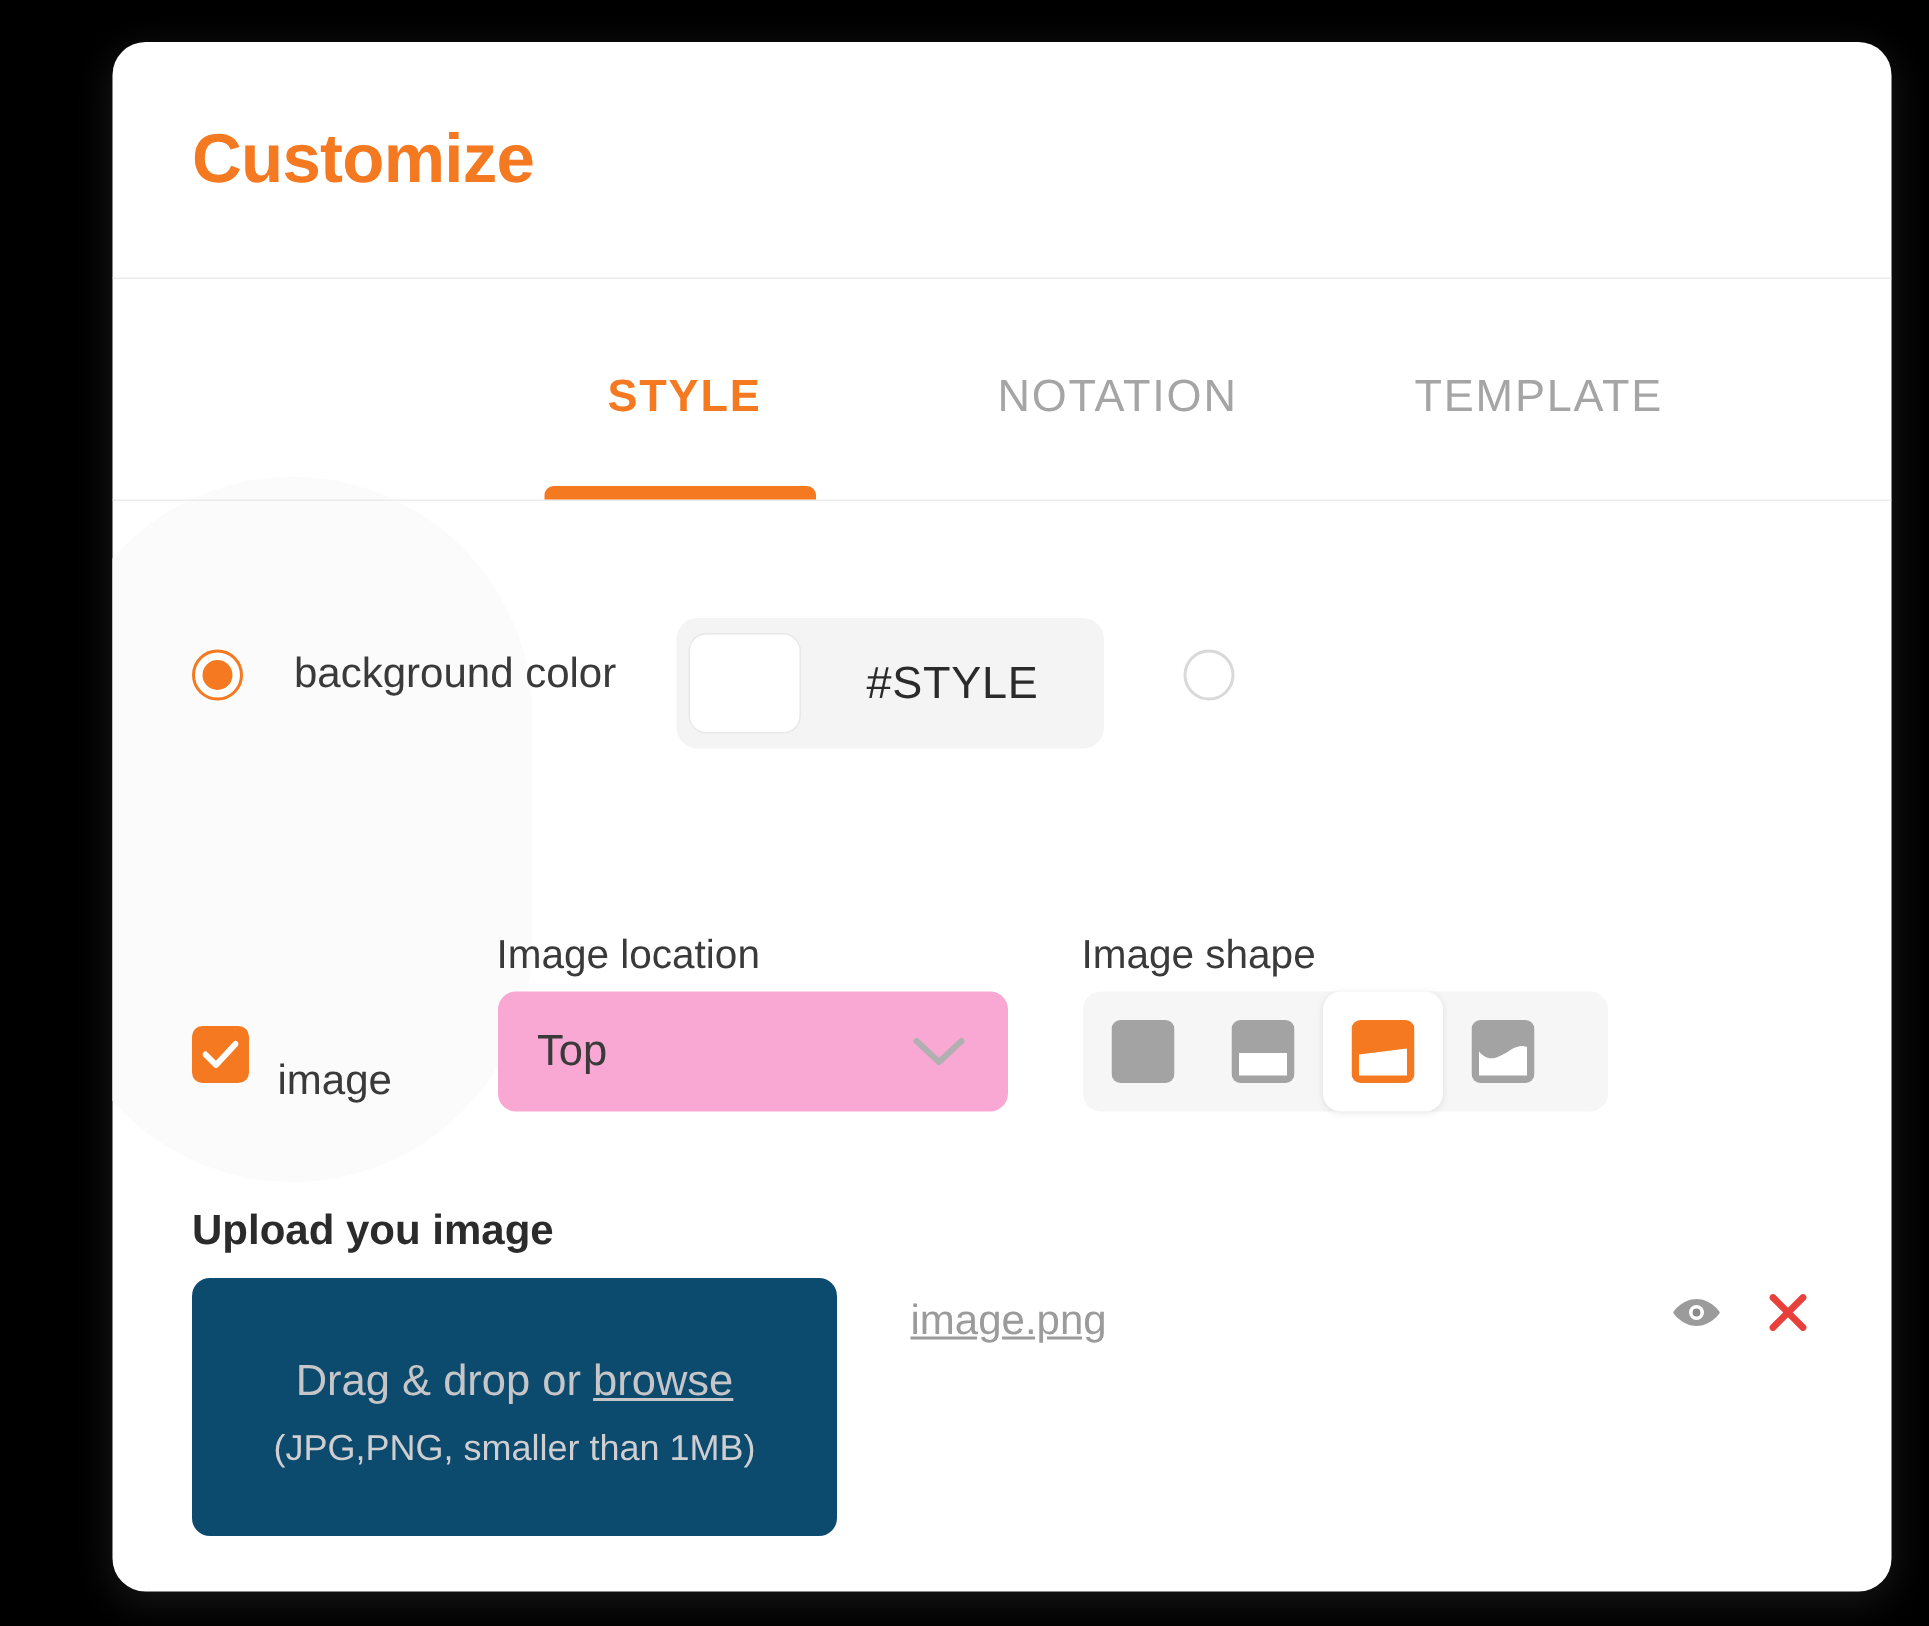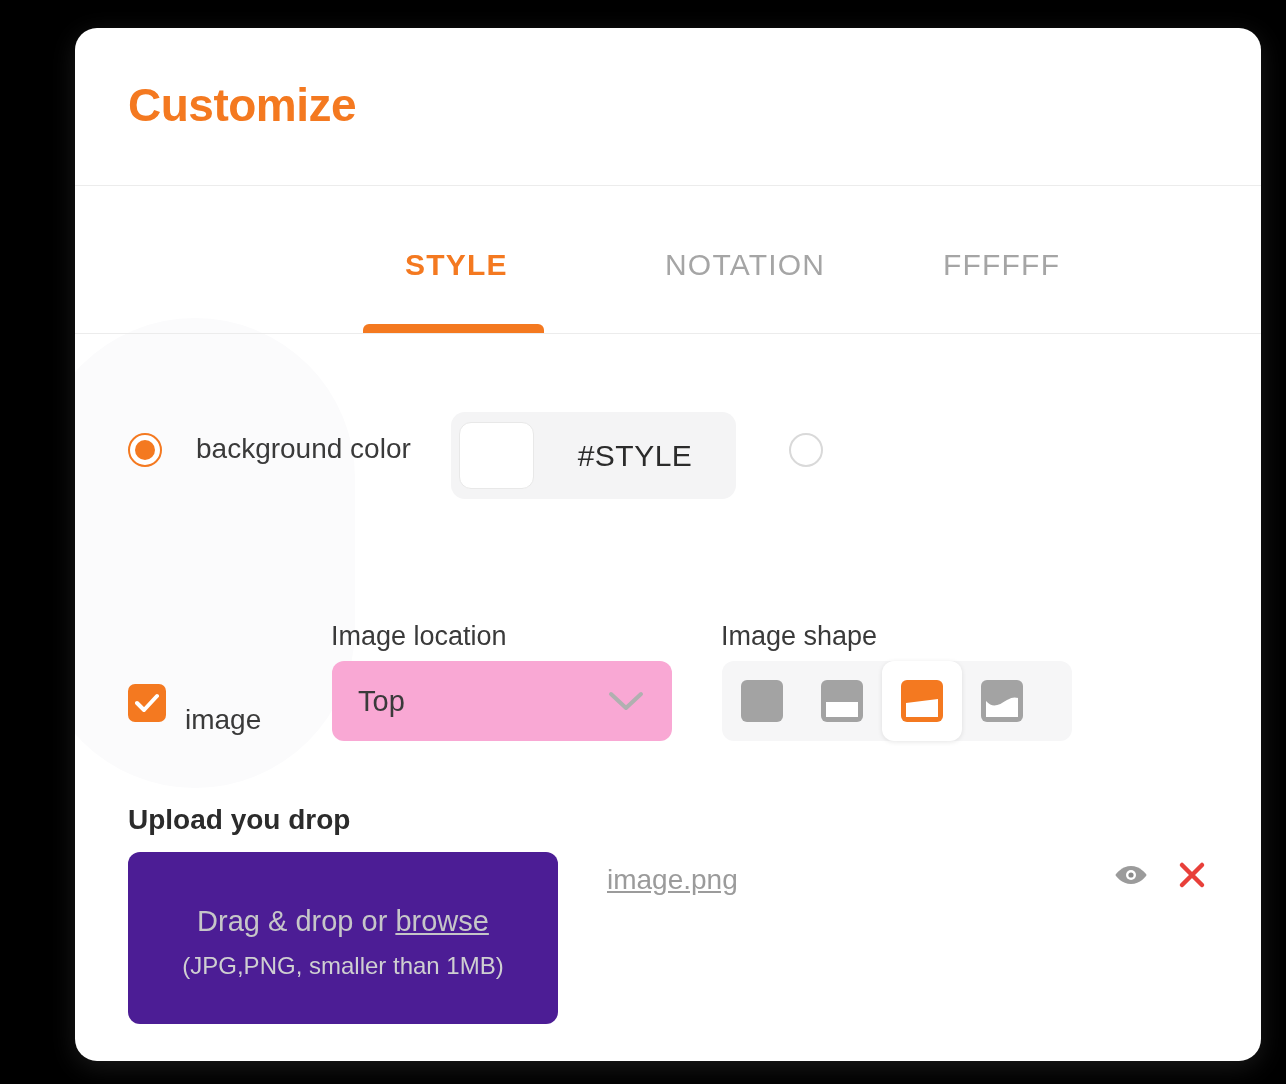--- a/index.html
+++ b/index.html
@@ -229,21 +229,21 @@
     position: absolute;
     left: 53px; top: 0px;
     font-size: 28px;
     font-weight: bold;
     color: #2b2b2b;
   }
   .dropzone {
     position: absolute;
     left: 53px; top: 48px;
     width: 430px; height: 172px;
-    background: #4c1d95;
+    background: #0c4a6e;
     border-radius: 12px;
     cursor: pointer;
   }
   .dz-main {
     position: absolute;
     left: 0; right: 0; top: 53px;
     text-align: center;
     font-size: 29px;
     color: #c6c6c8;
   }
@@ -285,21 +285,21 @@
 
   <div class="watermark"></div>
 
   <div class="header">
     <div class="page-title">Customize</div>
   </div>
 
   <div class="tabs">
     <div class="tab tab-1 active">STYLE</div>
     <div class="tab tab-2">NOTATION</div>
-    <div class="tab tab-3">FFFFFF</div>
+    <div class="tab tab-3">TEMPLATE</div>
     <div class="tab-underline"></div>
   </div>
 
   <div class="body">
 
     <div class="row-bg">
 
       <div class="radio checked" id="radio-bg"></div>
       <div class="radio-label" id="label-bg">background color</div>
 
@@ -358,21 +358,21 @@
             <rect x="0" y="0" width="42" height="42" rx="6" fill="#a3a3a3"></rect>
             <path d="M5 21 C12 29 18 25 26 20 C31 17 34 17 37 18 L37 37 L5 37 Z" fill="#ffffff"></path>
           </svg>
         </div>
 
       </div>
     </div>
 
     <div class="upload">
 
-      <div id="label-upload">Upload you drop</div>
+      <div id="label-upload">Upload you image</div>
 
       <div class="dropzone">
         <div class="dz-main">
           <span>Drag &amp; drop or </span><span class="dz-browse">browse</span>
         </div>
         <div class="dz-sub">(JPG,PNG, smaller than 1MB)</div>
       </div>
 
       <div class="file-row">
         <div class="file-name">image.png</div>

